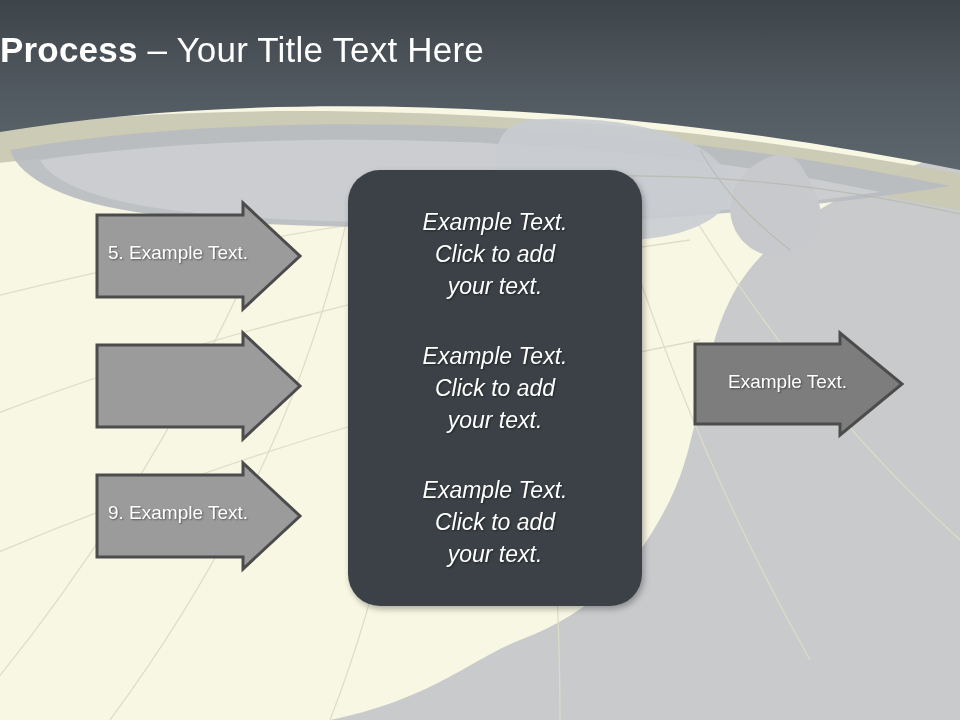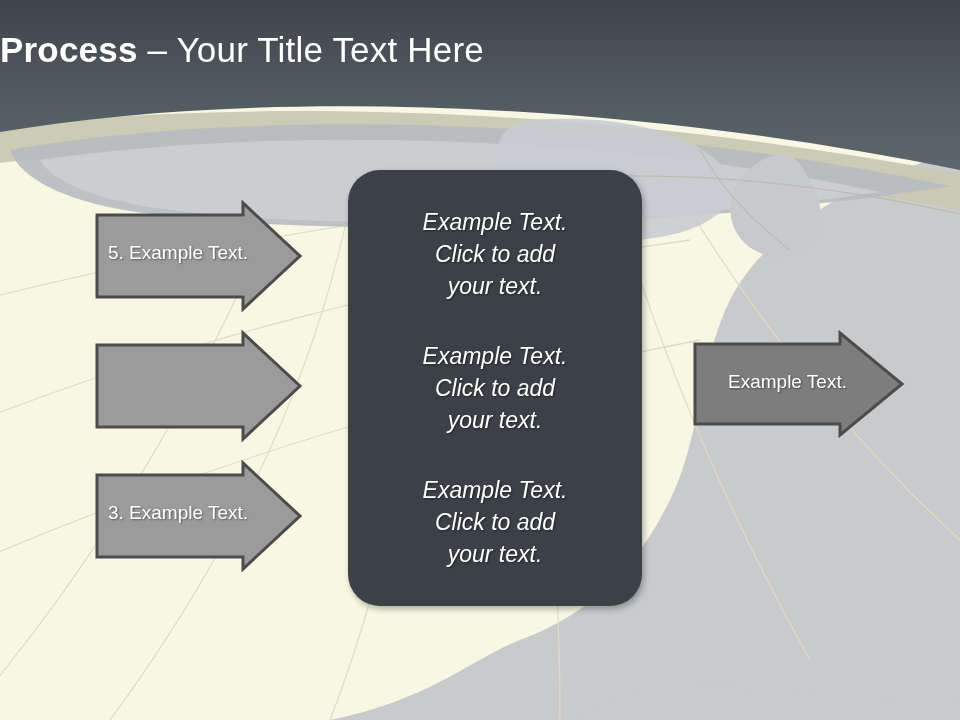--- a/index.html
+++ b/index.html
@@ -186,21 +186,21 @@
   <div class="arrow" id="arrow-2">
     <svg width="212" height="116" viewBox="0 0 212 116">
       <path d="M 3,17 L 149,17 L 149,5 L 206,58 L 149,111 L 149,99 L 3,99 Z" fill="#9b9b9b" stroke="#4c4c4c" stroke-width="3" stroke-linejoin="miter"></path>
     </svg>
   </div>
 
   <div class="arrow" id="arrow-3">
     <svg width="212" height="116" viewBox="0 0 212 116">
       <path d="M 3,17 L 149,17 L 149,5 L 206,58 L 149,111 L 149,99 L 3,99 Z" fill="#9b9b9b" stroke="#4c4c4c" stroke-width="3" stroke-linejoin="miter"></path>
     </svg>
-    <span class="arrow-label">3. Example Text.</span>
+    <span class="arrow-label">9. Example Text.</span>
   </div>
 
   <div id="center-panel">
     <div class="panel-block" id="panel-block-1">Example Text.
 Click  to add
 your text.</div>
     <div class="panel-block" id="panel-block-2">Example Text.
 Click  to add
 your text.</div>
     <div class="panel-block" id="panel-block-3">Example Text.

